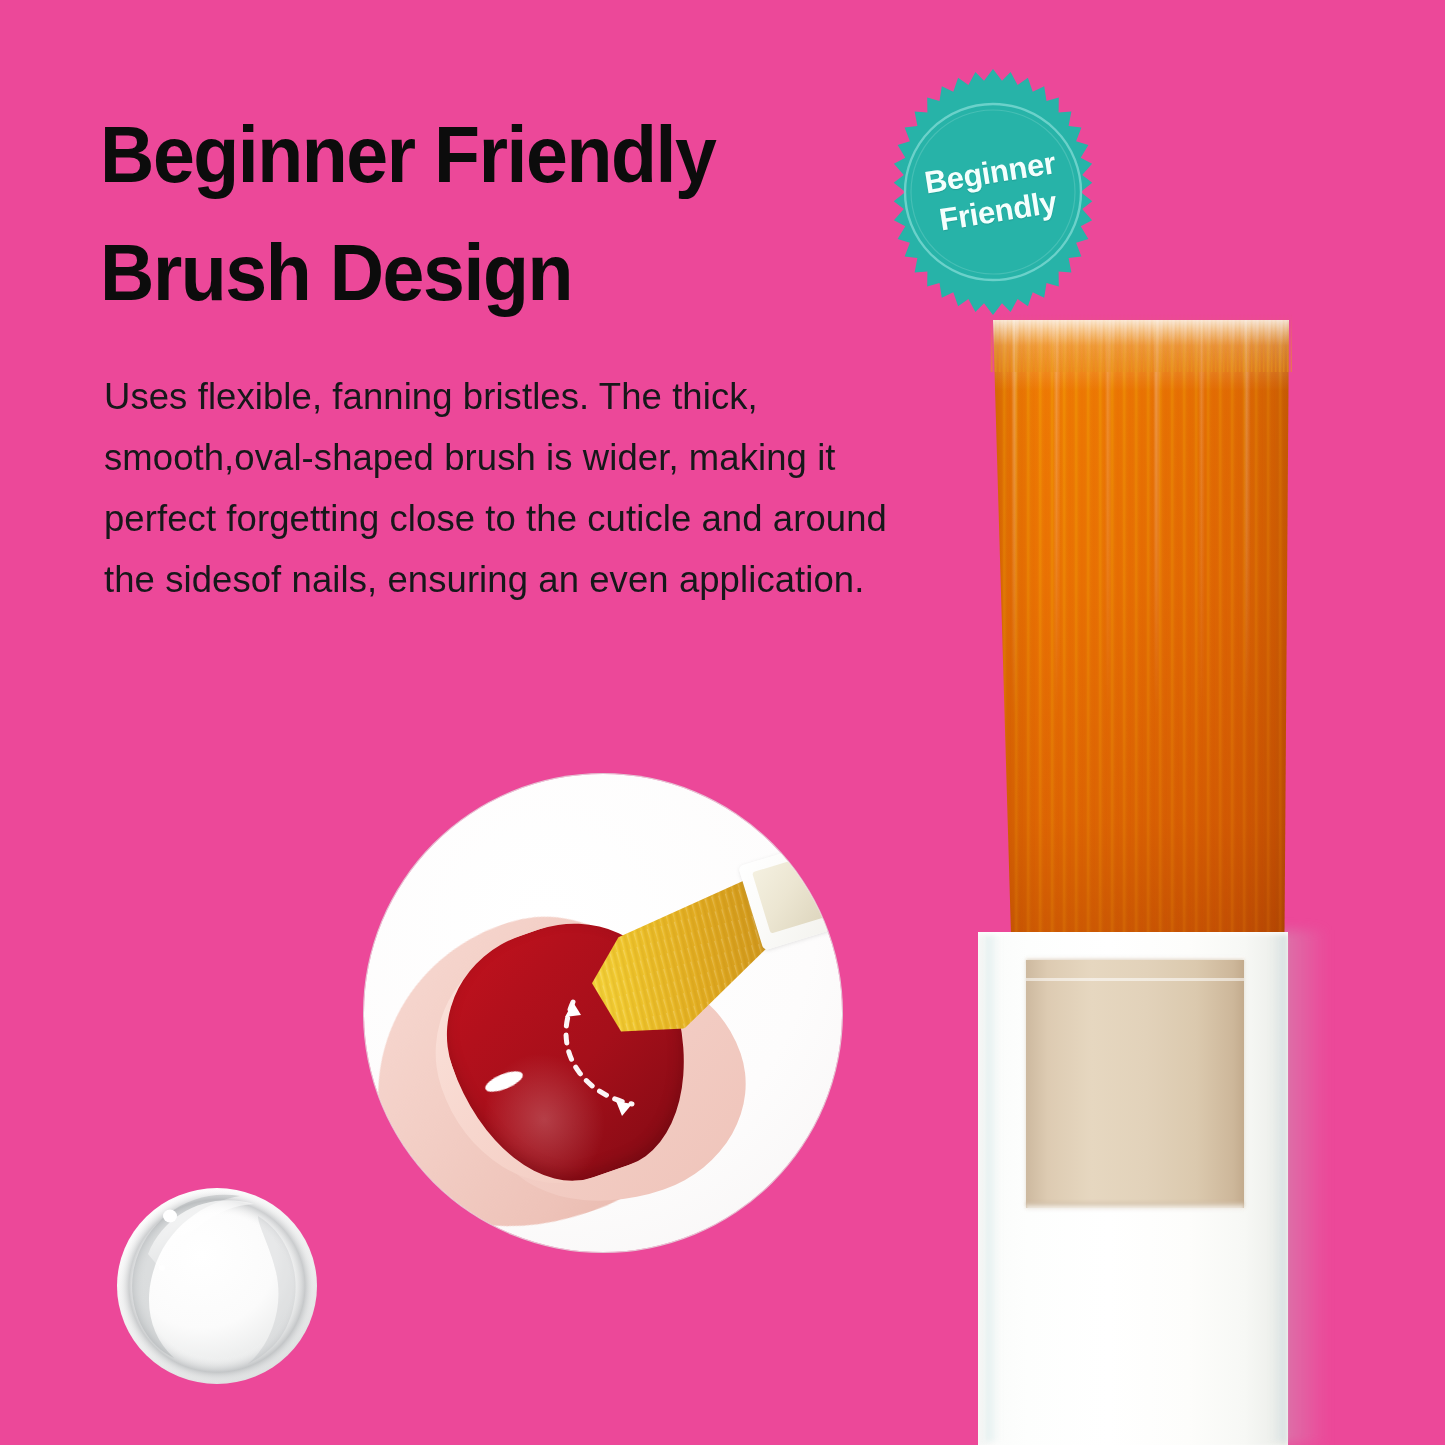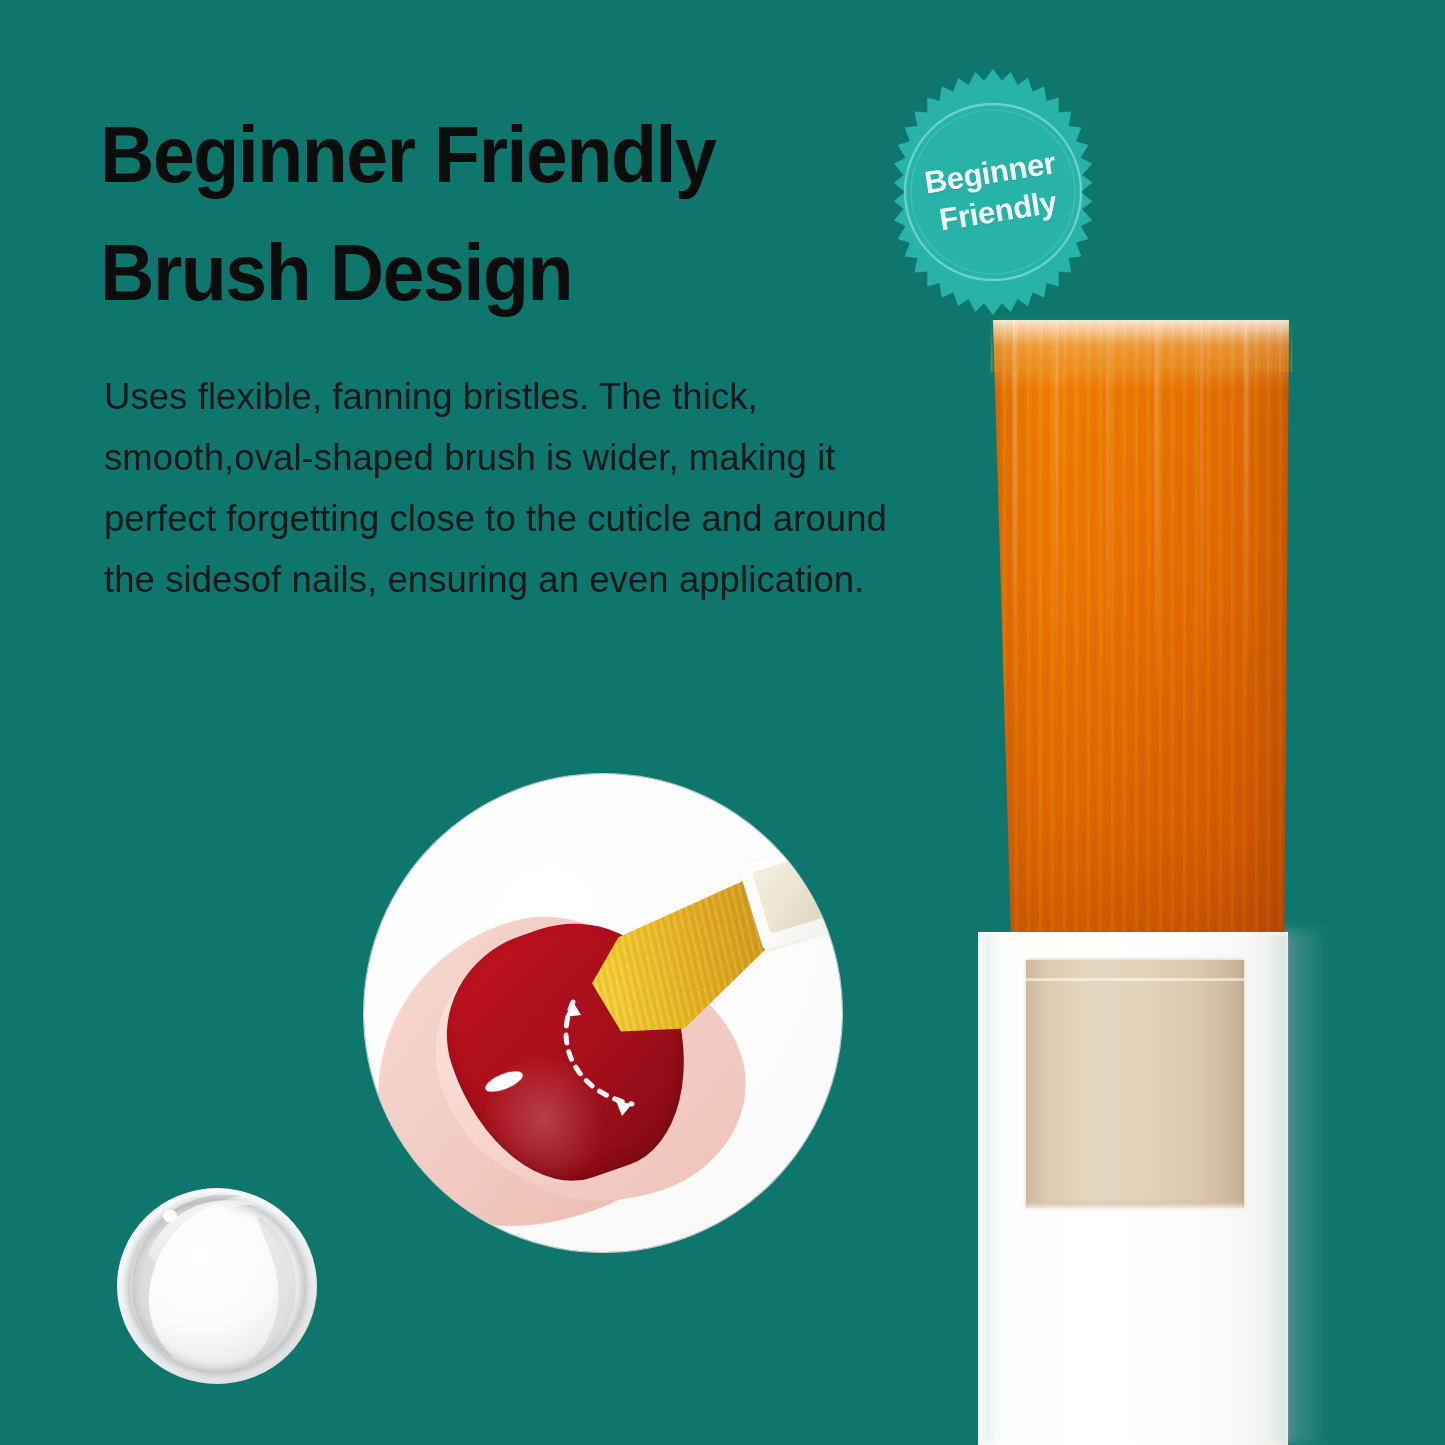--- a/index.html
+++ b/index.html
@@ -3,21 +3,21 @@
 <meta charset="utf-8">
 <style>
   html,body{margin:0;padding:0;}
   body{
     width:1445px;height:1445px;
     background:#ffffff;
     font-family:"Liberation Sans", sans-serif;
     overflow:hidden;
     position:relative;
   }
-  .canvas{position:absolute;inset:0;background:#0f766e;overflow:hidden;}
+  .canvas{position:absolute;inset:0;background:#ec4899;overflow:hidden;}
 
   
   .headline{
     position:absolute;left:100px;top:96px;width:790px;
     font-family:"Liberation Sans", sans-serif;
     font-weight:700;
     font-size:80px;
     line-height:118px;
     letter-spacing:-1.5px;
     color:#0c0c0c;

